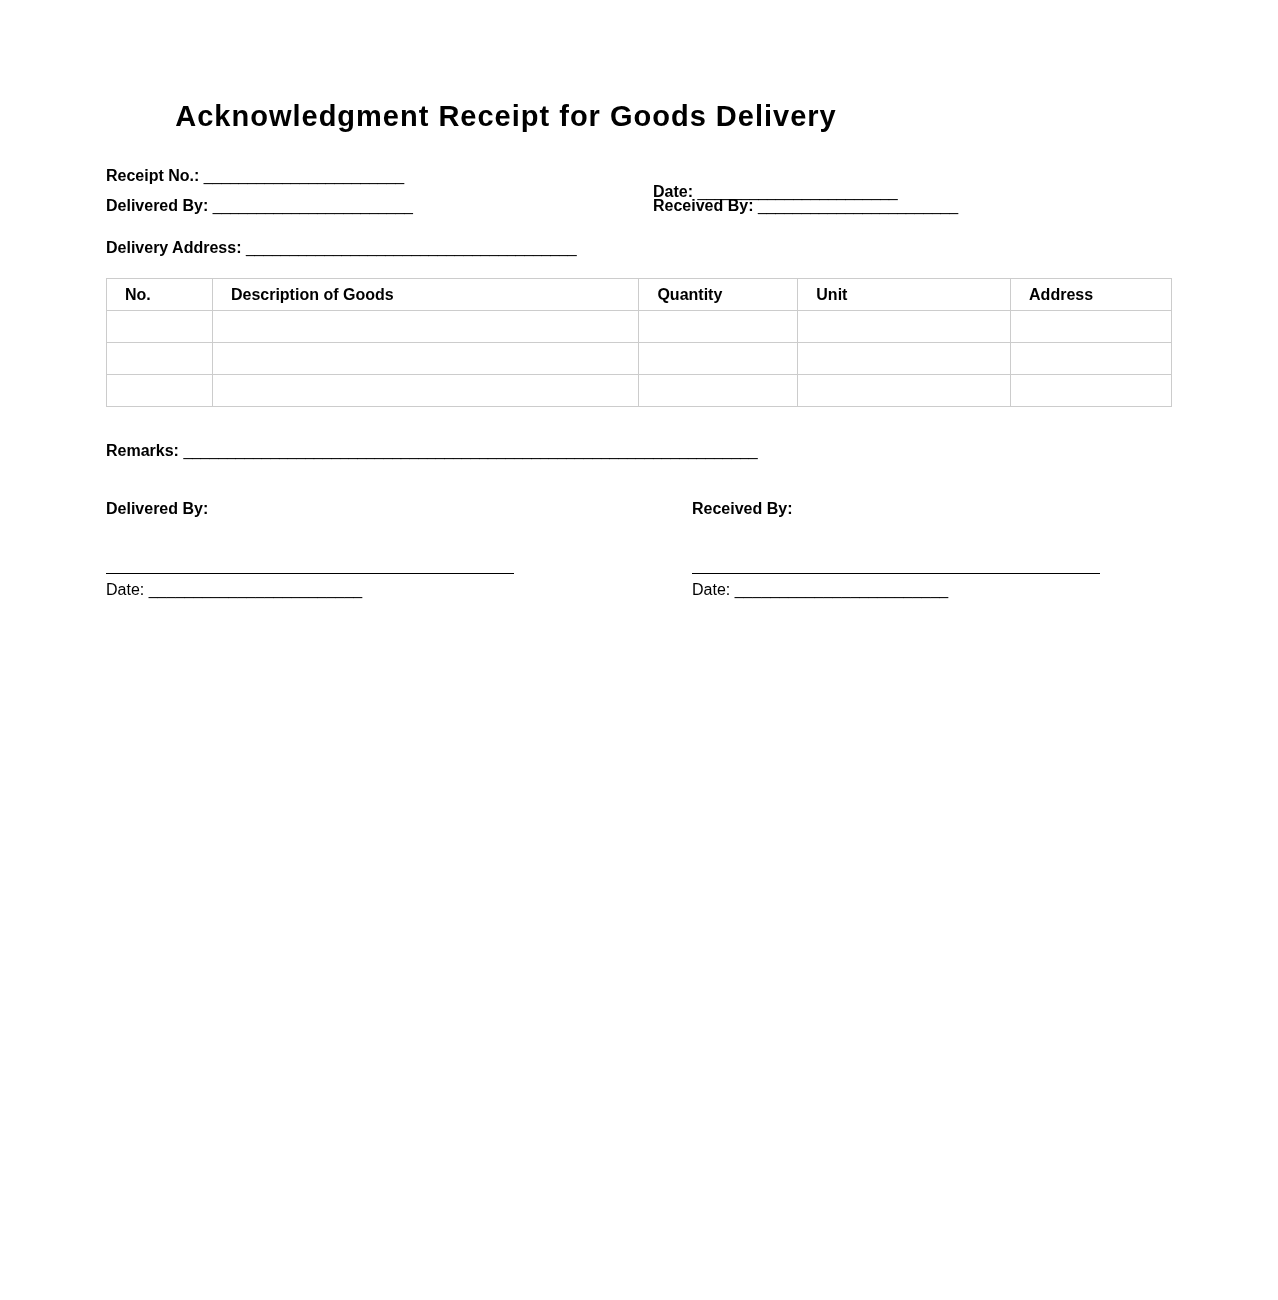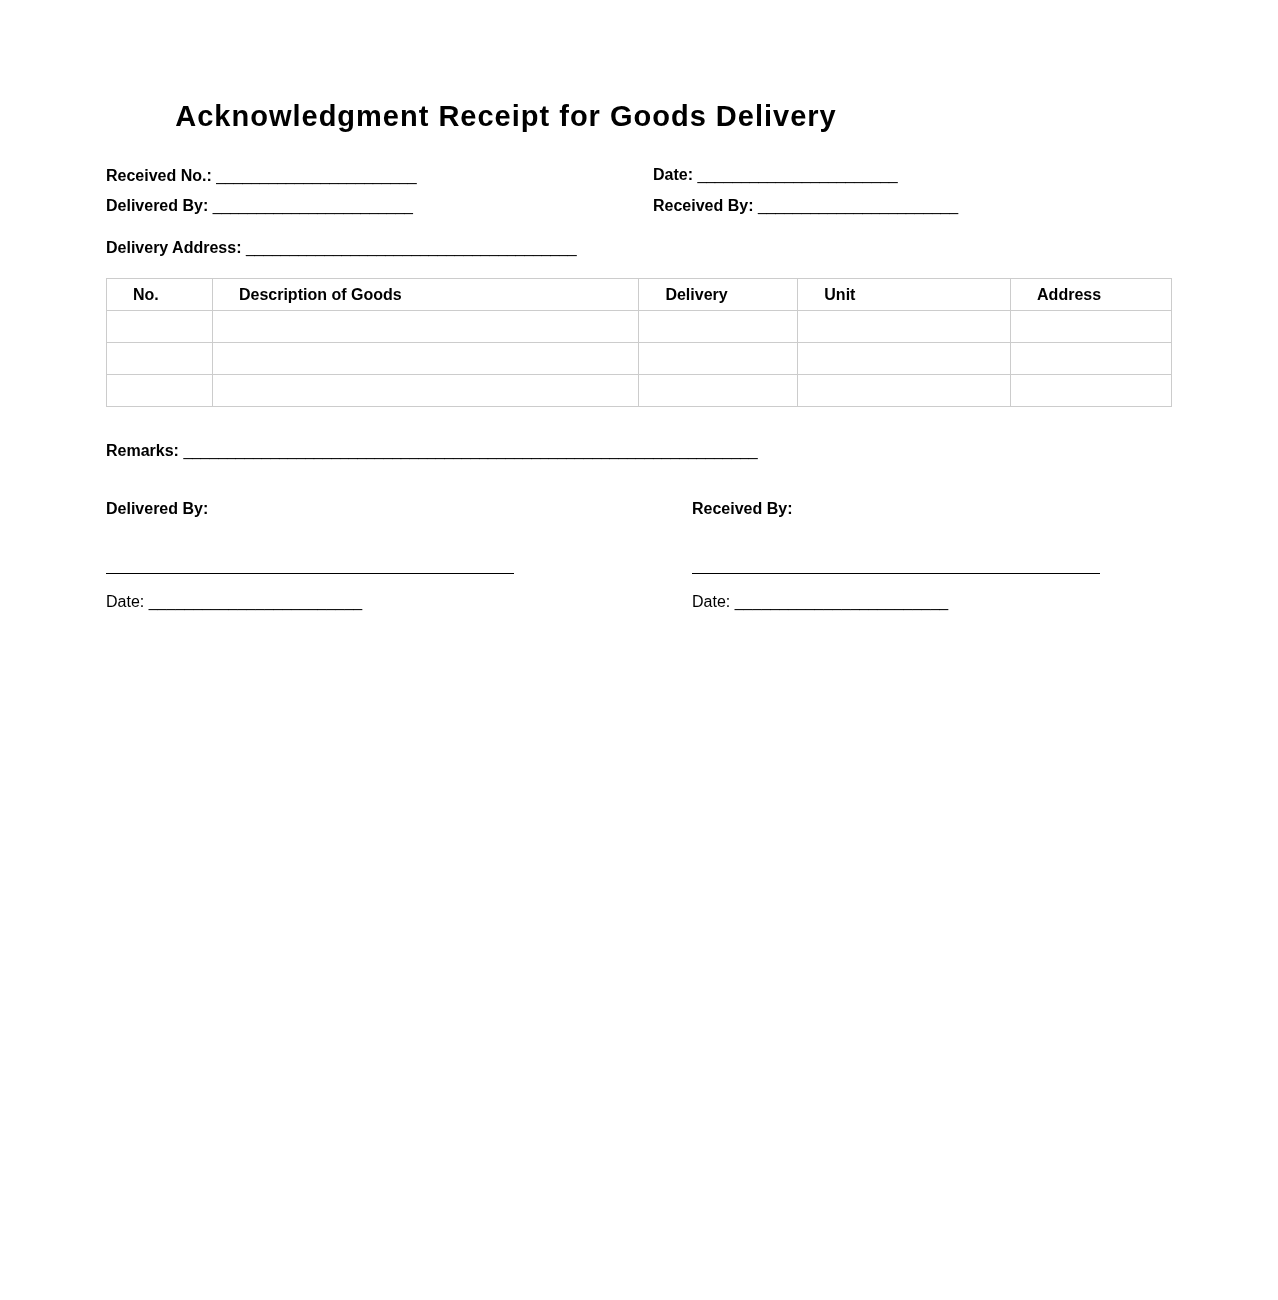--- a/index.html
+++ b/index.html
@@ -3,40 +3,40 @@
 <meta charset="utf-8">
 <style>
   html, body { margin: 0; padding: 0; background: #ffffff; }
   body { width: 1278px; height: 1300px; position: relative; font-family: "Liberation Sans", sans-serif; color: #000; }
   .title { position: absolute; left: 0; width: 1012px; top: 100px; text-align: center; font-size: 29px; font-weight: bold; letter-spacing: 1px; }
   .field { position: absolute; font-size: 16px; font-weight: bold; white-space: nowrap; line-height: 20px; }
   .field .line { font-weight: normal; letter-spacing: -0.2px; }
   .f-receipt { left: 106px; top: 166px; }
   .f-delivered { left: 106px; top: 196px; }
   .f-address { left: 106px; top: 238px; }
-  .f-date { left: 653px; top: 165px; }
+  .f-date { left: 653px; top: 182px; }
   .f-received { left: 653px; top: 196px; }
   table.goods { position: absolute; left: 106px; top: 278px; width: 1066px; border-collapse: collapse; font-size: 16px; }
-  table.goods th, table.goods td { border: 1px solid #cccccc; height: 31px; padding: 0 26px; text-align: left; }
+  table.goods th, table.goods td { border: 1px solid #cccccc; height: 31px; padding: 0 18px; text-align: left; }
   table.goods th { font-weight: bold; }
   .f-remarks { left: 106px; top: 441px; text-align: center; }
   .sig { position: absolute; width: 410px; }
   .sig-left { left: 106px; top: 499px; }
   .sig-right { left: 692px; top: 499px; }
   .sig .label { font-size: 16px; font-weight: bold; line-height: 20px; }
   .sig .sigline { margin-top: 54px; border-bottom: 1px solid #000; width: 408px; height: 0; }
-  .sig .date { font-size: 16px; line-height: 20px; margin-top: 18px; white-space: nowrap; }
+  .sig .date { font-size: 16px; line-height: 20px; margin-top: 6px; white-space: nowrap; }
 </style>
 </head>
 <body>
 
 <div class="title">Acknowledgment Receipt for Goods Delivery</div>
 
 <div class="field f-receipt">
-  <span>Received No.:</span>
+  <span>Receipt No.:</span>
   <span class="line">_______________________</span>
 </div>
 <div class="field f-delivered">
   <span>Delivered By:</span>
   <span class="line">_______________________</span>
 </div>
 <div class="field f-address">
   <span>Delivery Address:</span>
   <span class="line">______________________________________</span>
 </div>
@@ -54,21 +54,21 @@
     <col style="width:106px">
       <col style="width:427px">
       <col style="width:159px">
       <col style="width:213px">
       <col style="width:161px">
   </colgroup>
   <thead>
     <tr>
       <th>No.</th>
       <th>Description of Goods</th>
-      <th>Delivery</th>
+      <th>Quantity</th>
       <th>Unit</th>
       <th>Address</th>
     </tr>
   </thead>
   <tbody>
     <tr>
       <td></td>
       <td></td>
       <td></td>
       <td></td>

